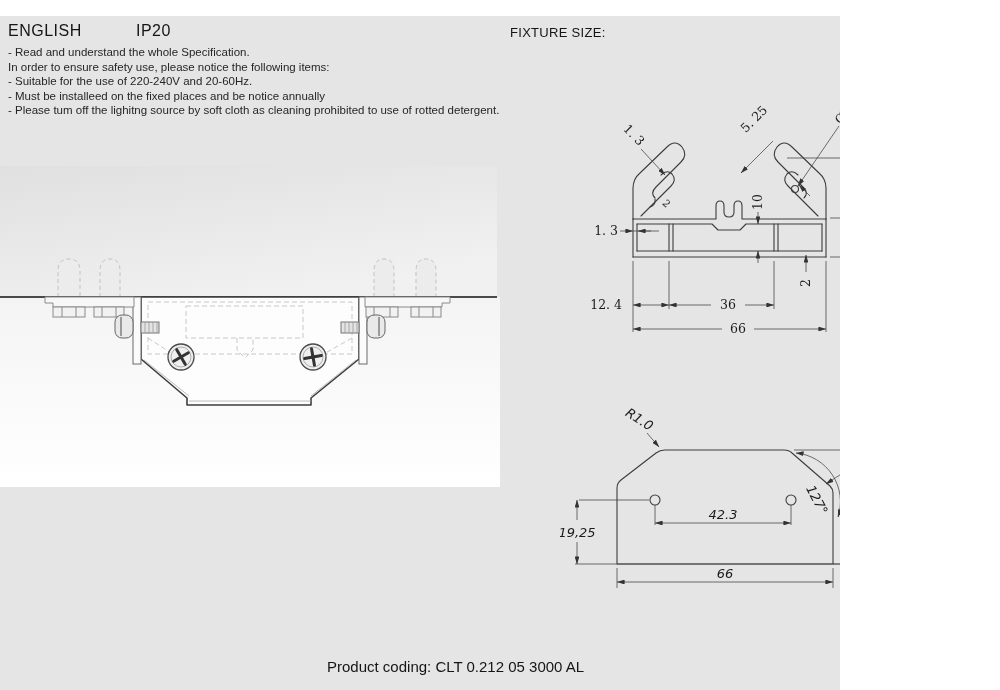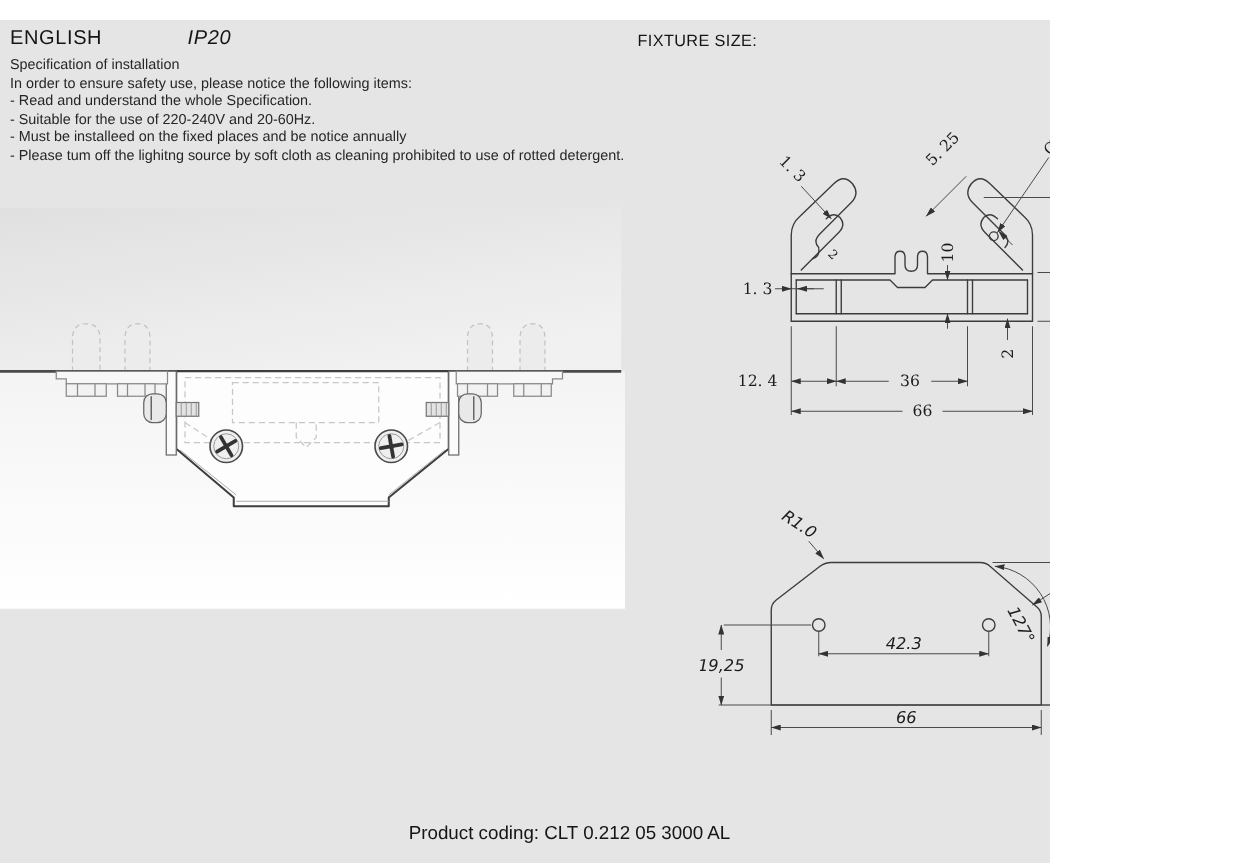--- a/index.html
+++ b/index.html
@@ -20,27 +20,26 @@
   
   .hid{fill:none;stroke:#c8c8c8;stroke-width:1;stroke-dasharray:5 3;}
   .soft{fill:none;stroke:#ababab;stroke-width:.8;}
 </style>
 </head>
 <body>
 
 <div class="page">
 
   <div class="abs hdr" style="left:8px;top:6px;">ENGLISH</div>
-  <div class="abs hdr" style="left:150px;top:6px;font-style:italic;">IP20</div>
+  <div class="abs hdr" style="left:136px;top:6px;">IP20</div>
   <div class="abs fixsize" style="left:510px;top:9px;">FIXTURE SIZE:</div>
 
   <div class="abs spec">
-    <div>Specification of installation</div>
+    <div>- Read and understand the whole Specification.</div>
     <div>In order to ensure safety use, please notice the following items:</div>
-    <div>- Read and understand the whole Specification.</div>
     <div>- Suitable for the use of 220-240V and 20-60Hz.</div>
     <div>- Must be installeed on the fixed places and be notice annually</div>
     <div>- Please tum off the lighitng source by soft cloth as cleaning prohibited to use of rotted detergent.</div>
   </div>
 
   <svg class="abs" style="left:0;top:150px;" width="500" height="330" viewBox="0 150 500 330">
     <defs>
       <linearGradient id="pg" x1="0" y1="0" x2="0.55" y2="1">
         <stop offset="0" stop-color="#e0e0e0"></stop>
           <stop offset="1" stop-color="#f1f1f1"></stop>

